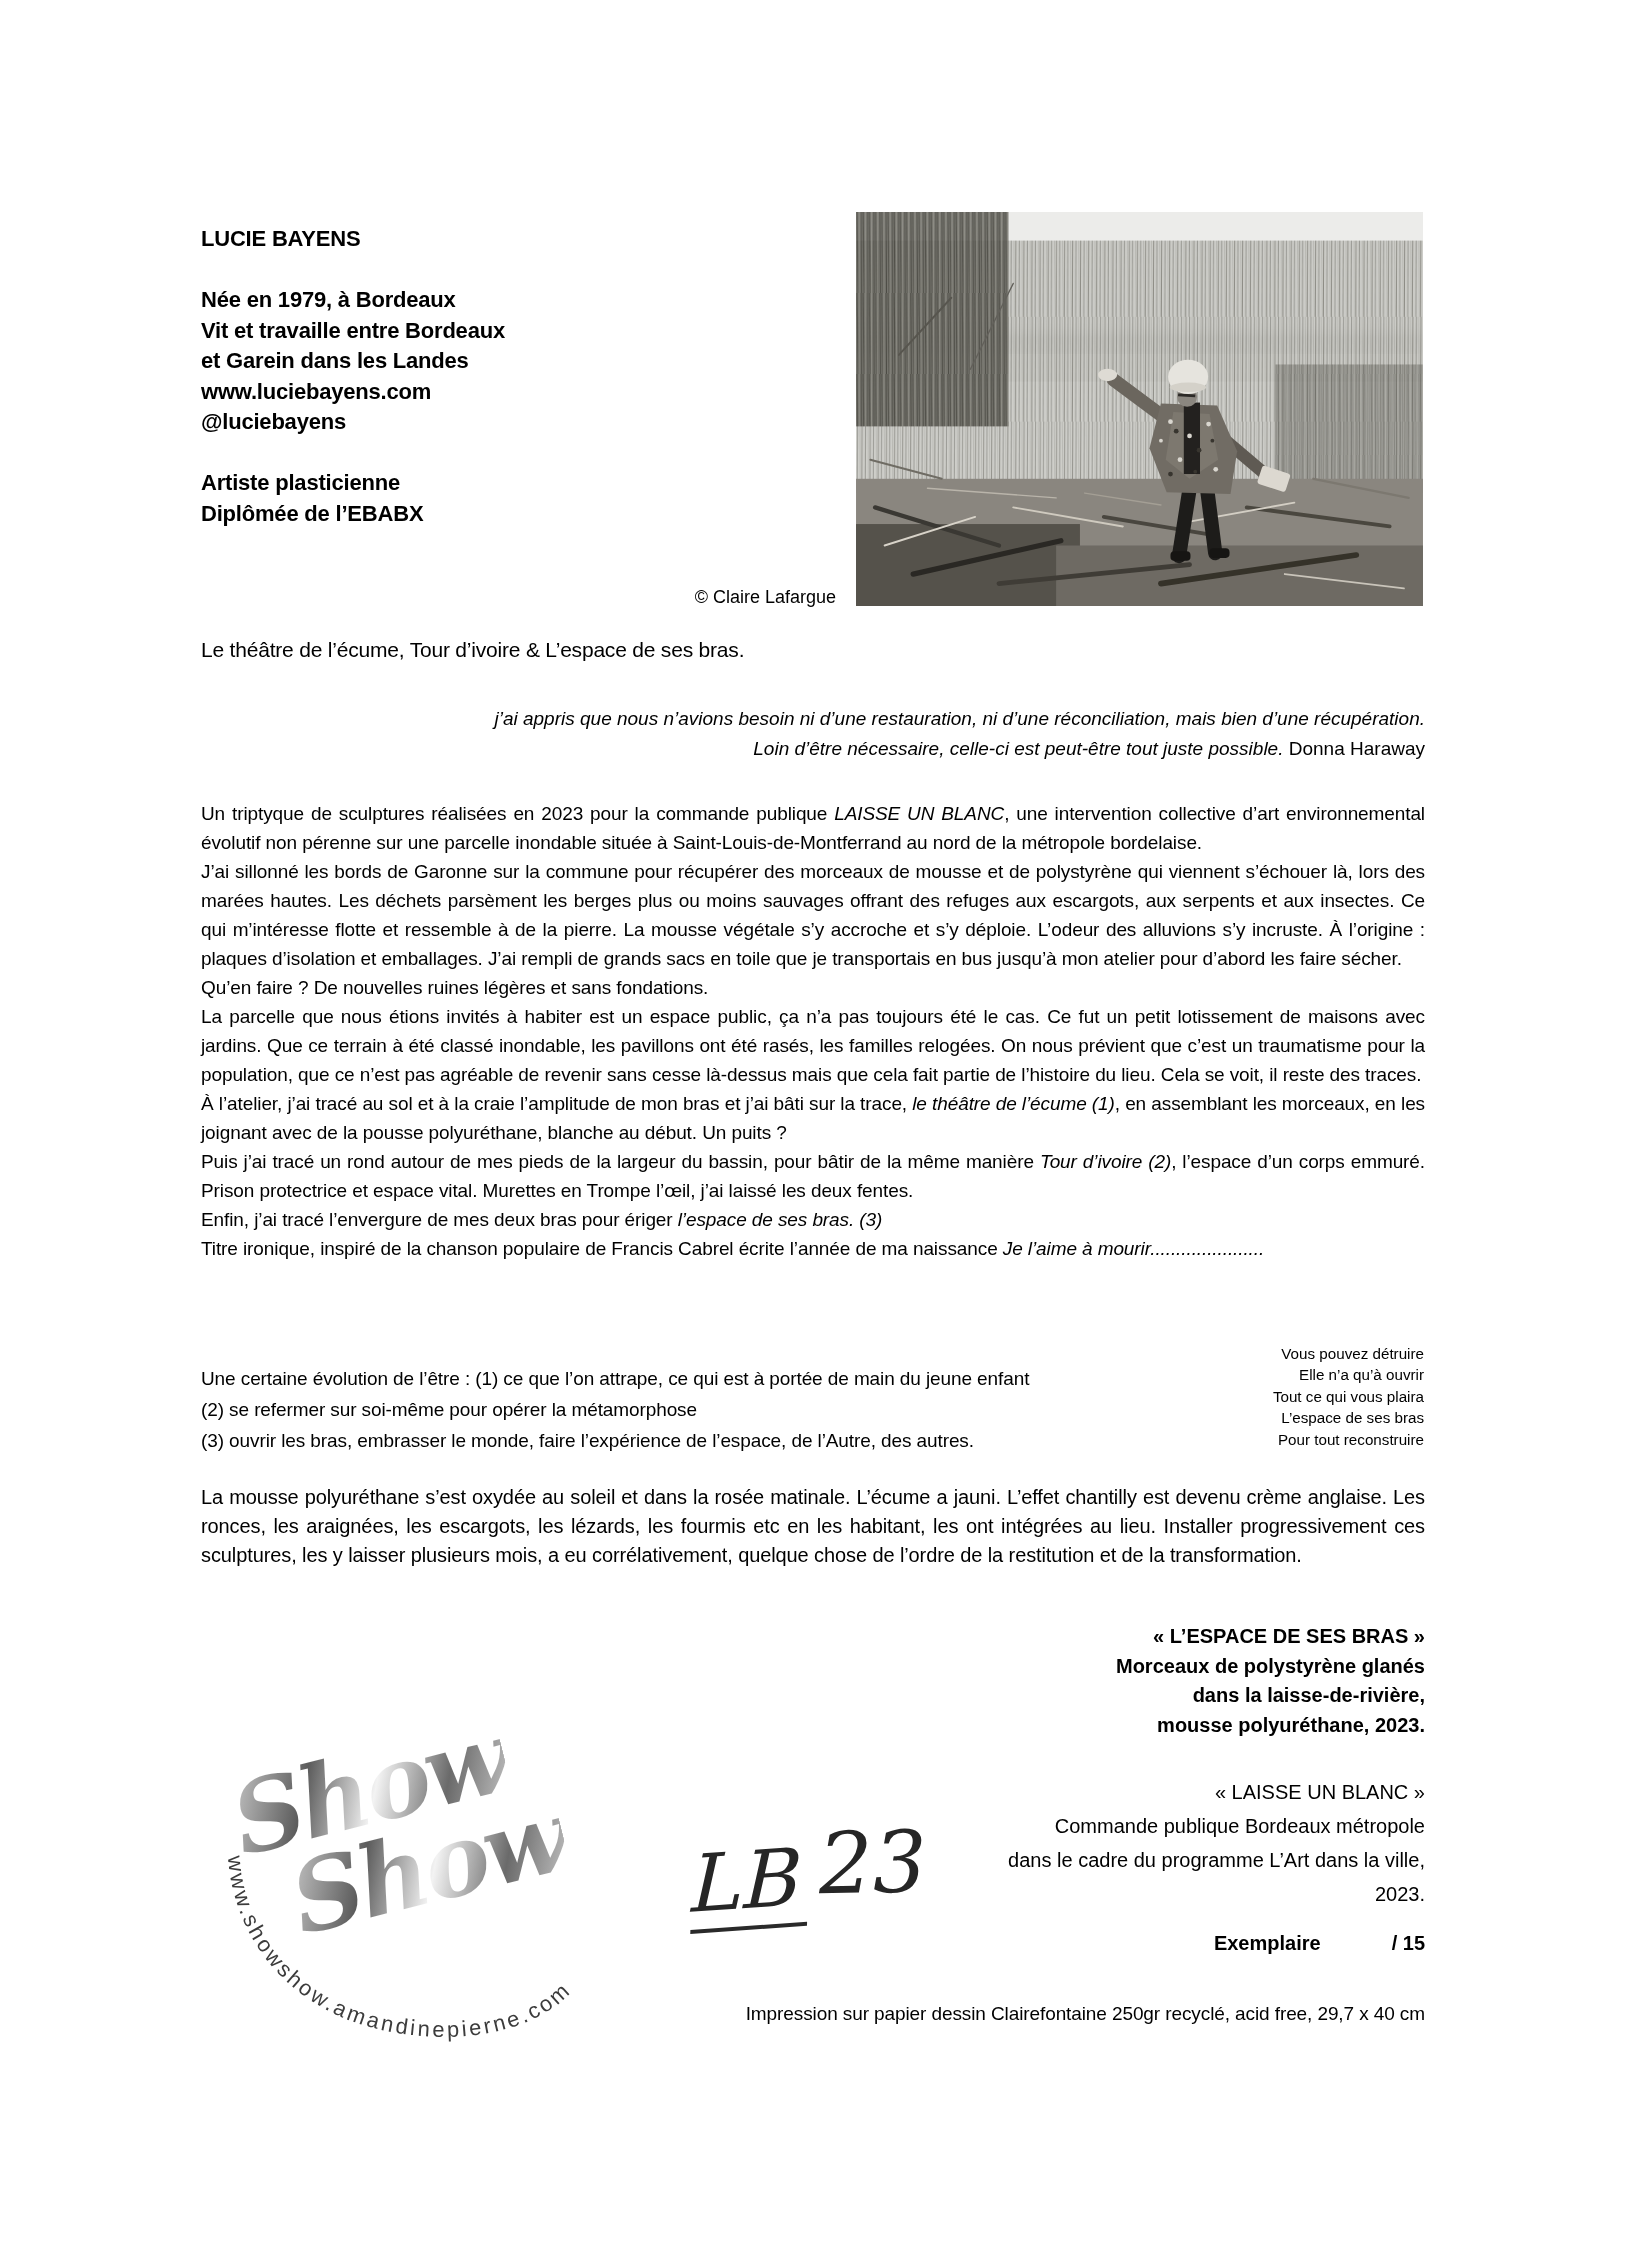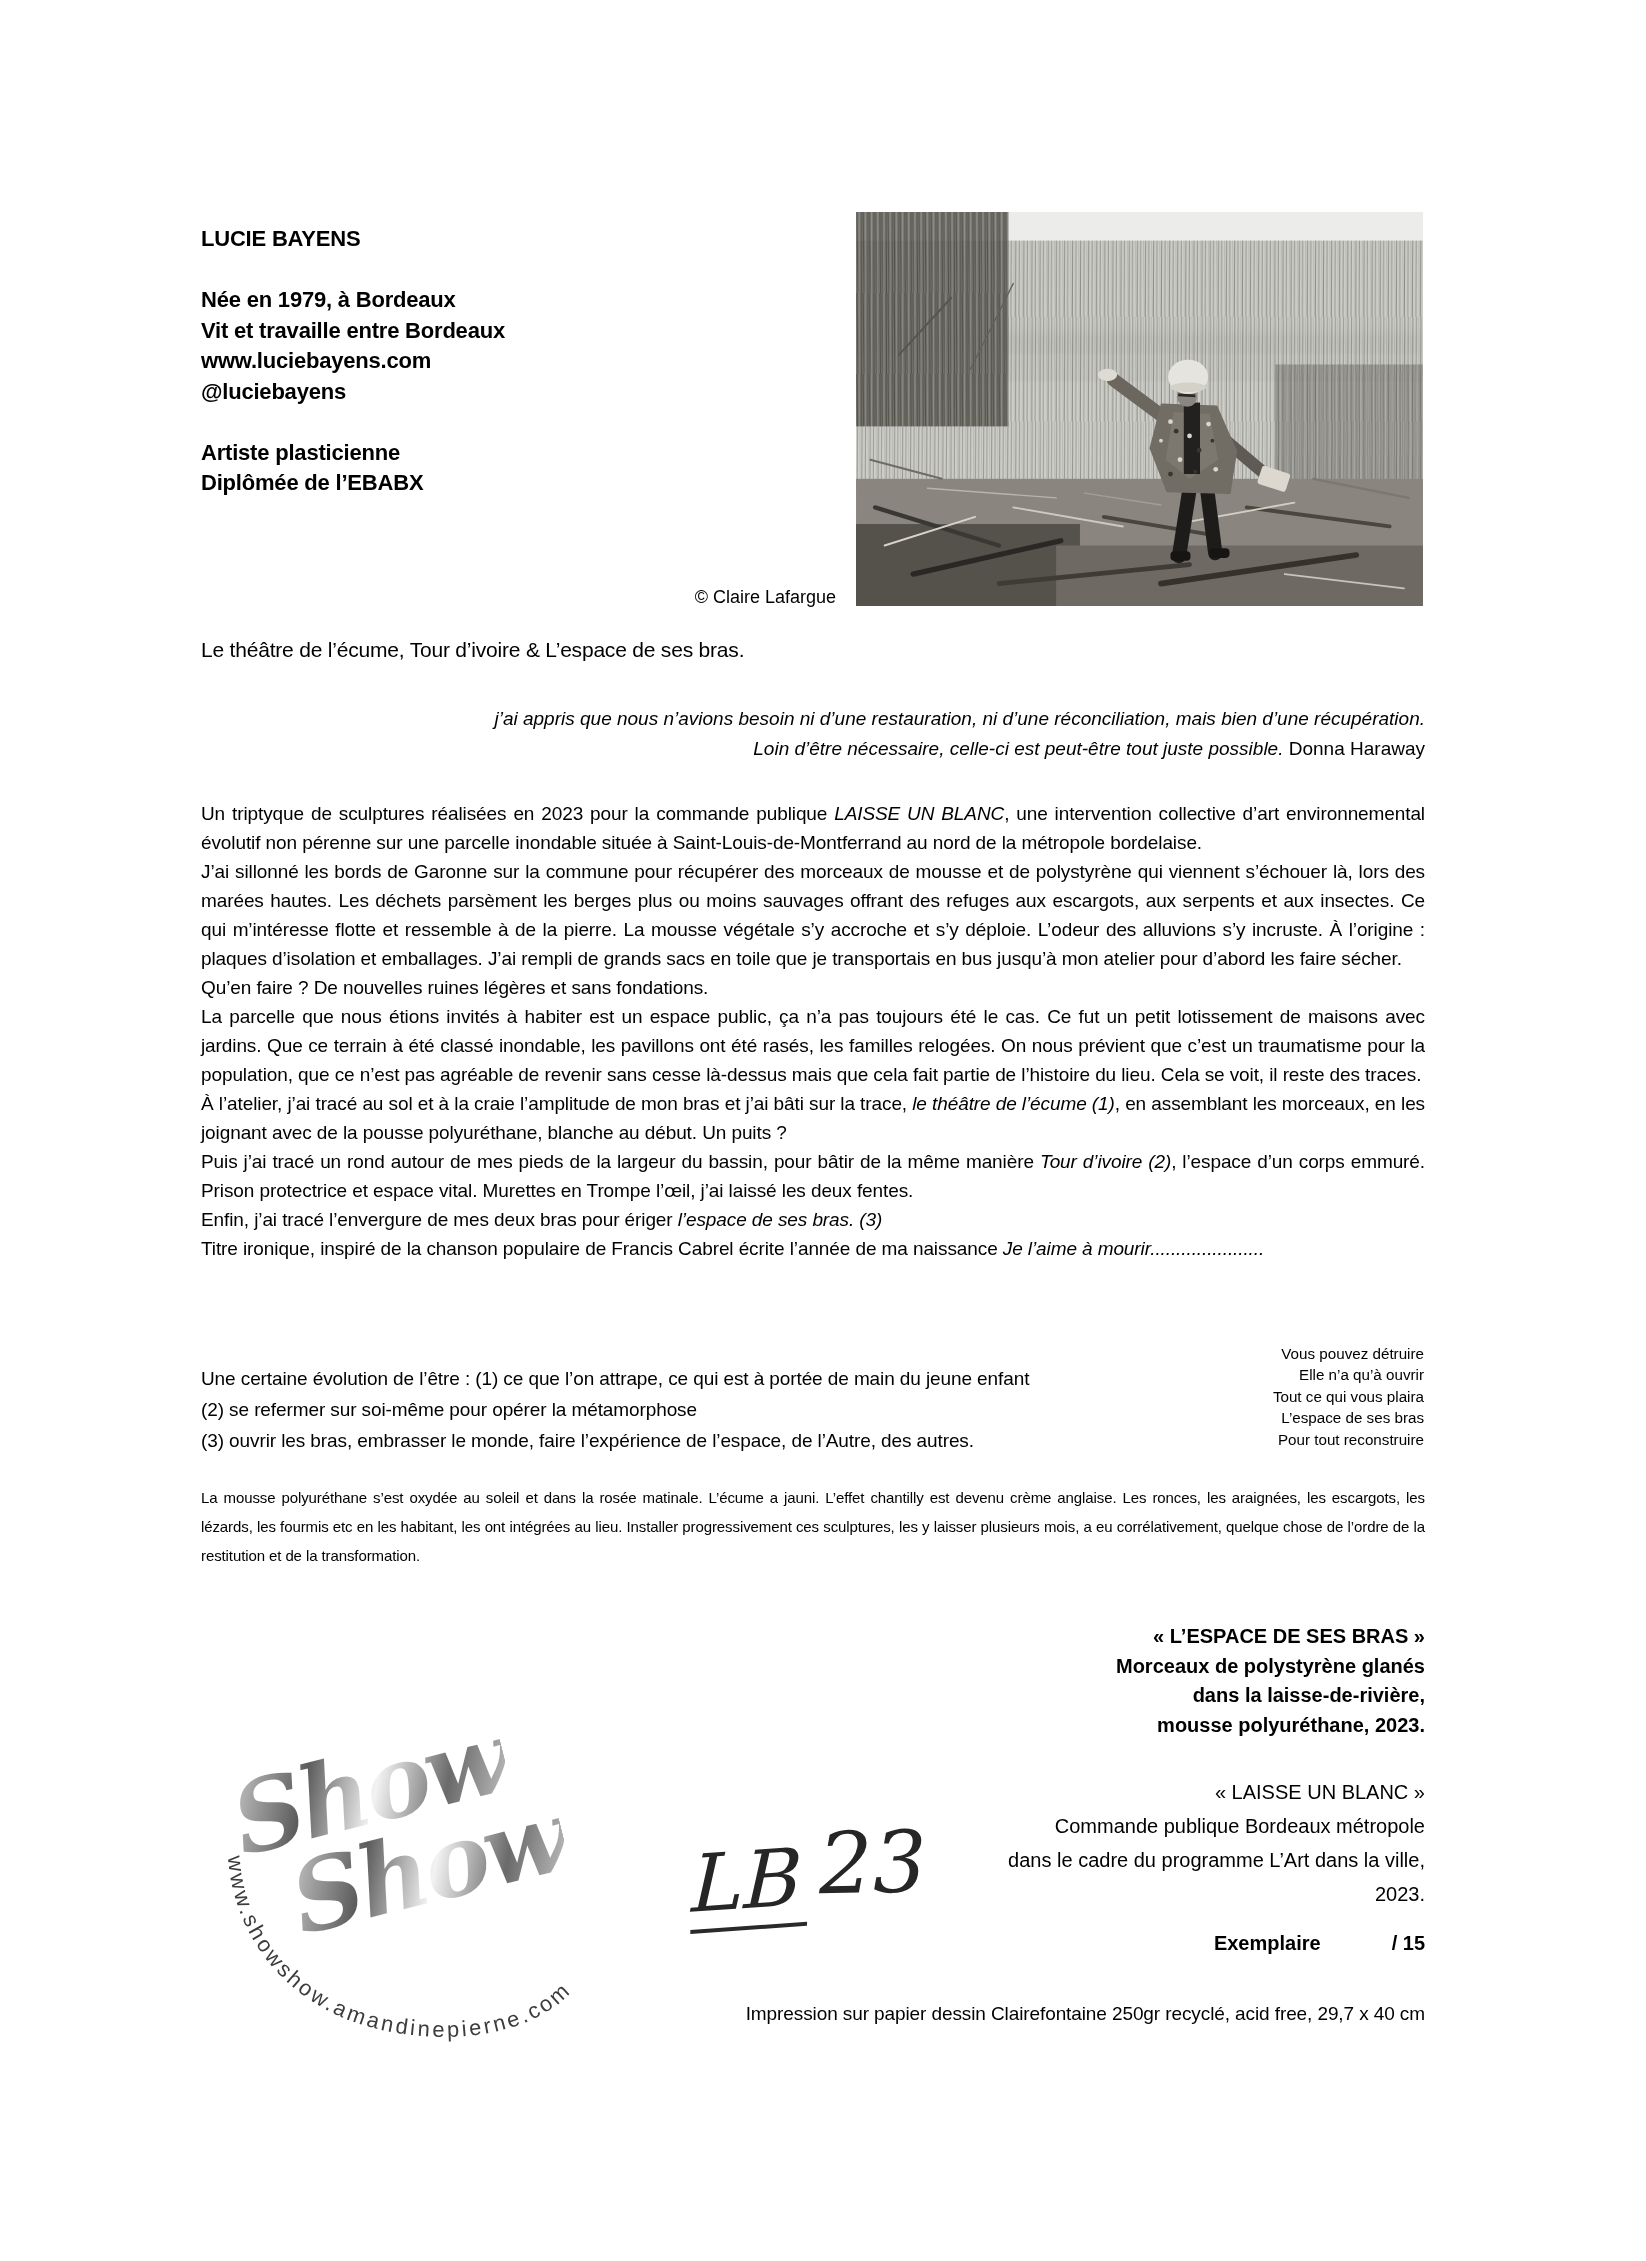--- a/index.html
+++ b/index.html
@@ -28,21 +28,21 @@
   .quote i{font-style:italic;text-align:center;}
   .quote .author{font-style:normal;}
 
   .body1{left:201px;top:799px;width:1224px;font-size:19px;line-height:29px;text-align:justify;letter-spacing:-0.1px;}
   .body1 p{margin:0;}
 
   .poem{left:714px;top:1343px;width:710px;text-align:right;font-size:15.2px;line-height:21.4px;}
 
   .evolution{left:201px;top:1363px;width:1029px;font-size:19px;line-height:31px;letter-spacing:-0.1px;}
 
-  .mousse{left:201px;top:1483px;width:1224px;font-size:15px;line-height:29px;text-align:justify;letter-spacing:-0.1px;margin:0;}
+  .mousse{left:201px;top:1483px;width:1224px;font-size:20px;line-height:29px;text-align:justify;letter-spacing:-0.1px;margin:0;}
 
   .work{left:201px;top:1622px;width:1224px;text-align:right;font-weight:bold;font-size:20px;line-height:29.5px;}
 
   .commission{left:201px;top:1775px;width:1224px;text-align:right;font-size:20px;line-height:34px;}
 
   .edition{left:201px;top:1932px;width:1224px;text-align:right;font-size:20px;font-weight:bold;}
   .edition .gap{display:inline-block;width:71px;}
 
   .footerline{left:201px;top:2003px;width:1224px;text-align:right;font-size:19px;letter-spacing:-0.1px;}
 
@@ -81,20 +81,21 @@
 </head>
 <body>
 
 <div class="page">
 
   <header class="abs artist-block">
     <div>LUCIE BAYENS</div>
     <div class="spacer"></div>
     <div>Née en 1979, à Bordeaux</div>
     <div>Vit et travaille entre Bordeaux</div>
+    <div>et Garein dans les Landes</div>
     <div>www.luciebayens.com</div>
     <div>@luciebayens</div>
     <div class="spacer"></div>
     <div>Artiste plasticienne</div>
     <div>Diplômée de l’EBABX</div>
   </header>
 
   <svg class="abs photo" viewBox="0 0 1190 827" xmlns="http://www.w3.org/2000/svg" xmlns:xlink="http://www.w3.org/1999/xlink">
     <defs>
       <pattern id="reeds" width="17" height="220" patternUnits="userSpaceOnUse">

